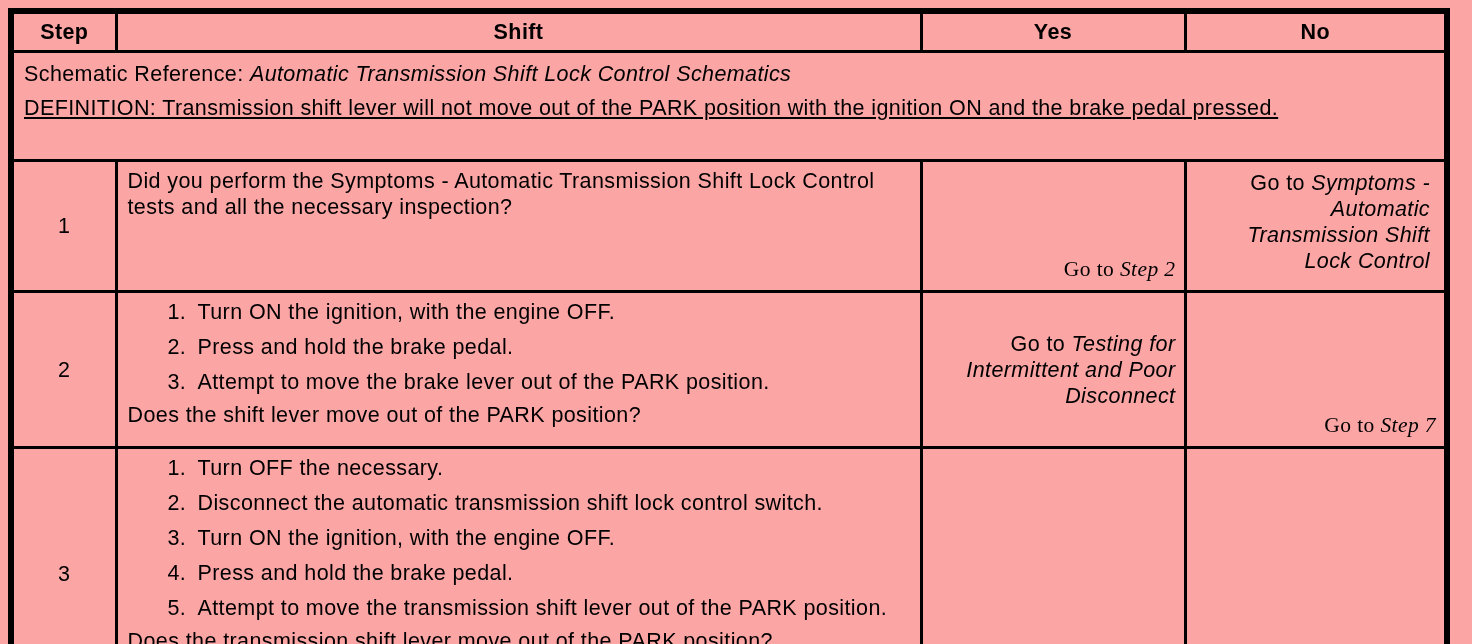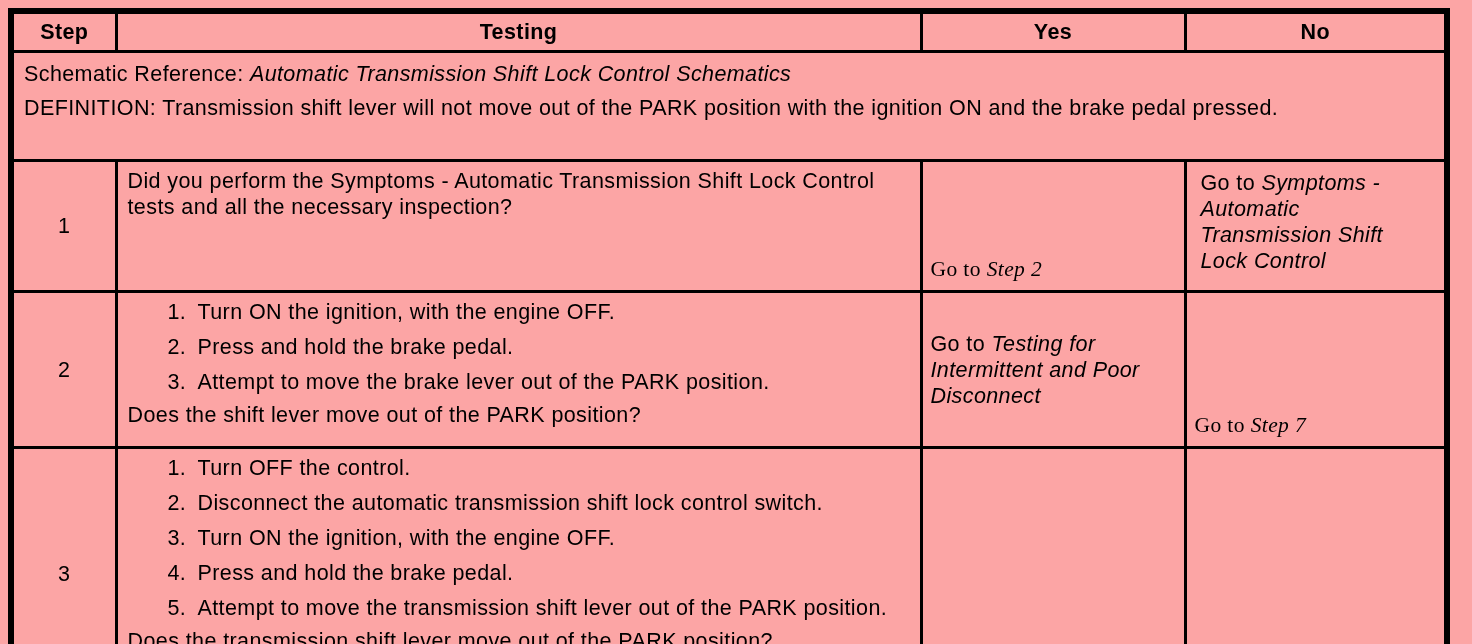--- a/index.html
+++ b/index.html
@@ -41,40 +41,40 @@
   }
 
   td.schem-cell {
     padding: 6px 10px 6px 10px;
     vertical-align: top;
     height: 94px;
   }
   .schem-line { margin: 2px 0 8px 0; }
   .schem-label { font-weight: normal; }
   .schem-value { font-style: italic; text-align: center; }
-  .definition { margin: 0; max-width: 1340px; }
+  .definition { margin: 0; max-width: 1340px; text-decoration: underline; }
 
   td.step-cell {
     text-align: center;
     vertical-align: middle;
     font-size: 21.5px;
   }
   td.action-cell {
     vertical-align: top;
     padding: 4px 6px 6px 10px;
   }
   .intro { margin: 2px 0 0 0; max-width: 770px; }
   .num-item { display: flex; margin: 9px 0 0 40px; }
   .num-item:first-child { margin-top: 2px; }
   .item-num { flex: none; width: 30px; }
   .item-text { flex: 1; }
   .question { margin: 7px 0 0 0; }
 
   td.result-cell {
-    text-align: left;
+    text-align: right;
     padding: 8px 8px;
   }
   td.pad-narrow { padding: 8px 14px; }
   .v-top { vertical-align: top; }
   .v-mid { vertical-align: middle; }
   .v-bot { vertical-align: bottom; font-family: Liberation Serif, serif; }
   .ref { font-style: italic; }
 
   tr.r1 > td { height: 112px; }
   tr.r2 > td { height: 137px; }
@@ -88,21 +88,21 @@
     <colgroup>
       <col class="c-step">
         <col class="c-action">
         <col class="c-yes">
         <col class="c-no">
     </colgroup>
 
     <tbody>
         <tr>
       <th>Step</th>
-      <th>Testing</th>
+      <th>Shift</th>
       <th>Yes</th>
       <th>No</th>
     </tr>
 
     <tr>
       <td class="schem-cell" colspan="4">
         <p class="schem-line">
           <span class="schem-label">Schematic Reference:</span>
           <span class="schem-value">Automatic Transmission Shift Lock Control Schematics</span>
         </p>
@@ -150,21 +150,21 @@
         <span>Go to</span>
         <span class="ref">Step 7</span>
       </td>
     </tr>
 
     <tr class="r3">
       <td class="step-cell">3</td>
       <td class="action-cell">
         <div class="num-item">
           <span class="item-num">1.</span>
-          <span class="item-text">Turn OFF the control.</span>
+          <span class="item-text">Turn OFF the necessary.</span>
         </div>
         <div class="num-item">
           <span class="item-num">2.</span>
           <span class="item-text">Disconnect the automatic transmission shift lock control switch.</span>
         </div>
         <div class="num-item">
           <span class="item-num">3.</span>
           <span class="item-text">Turn ON the ignition, with the engine OFF.</span>
         </div>
         <div class="num-item">

